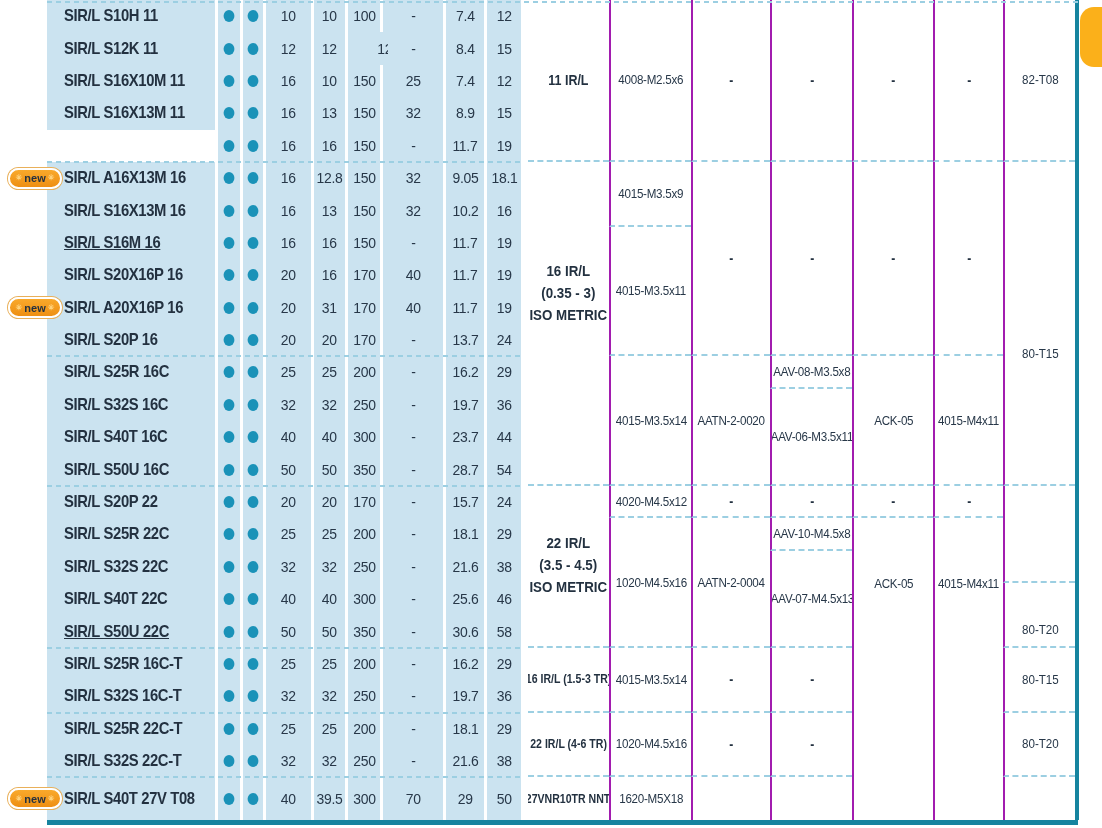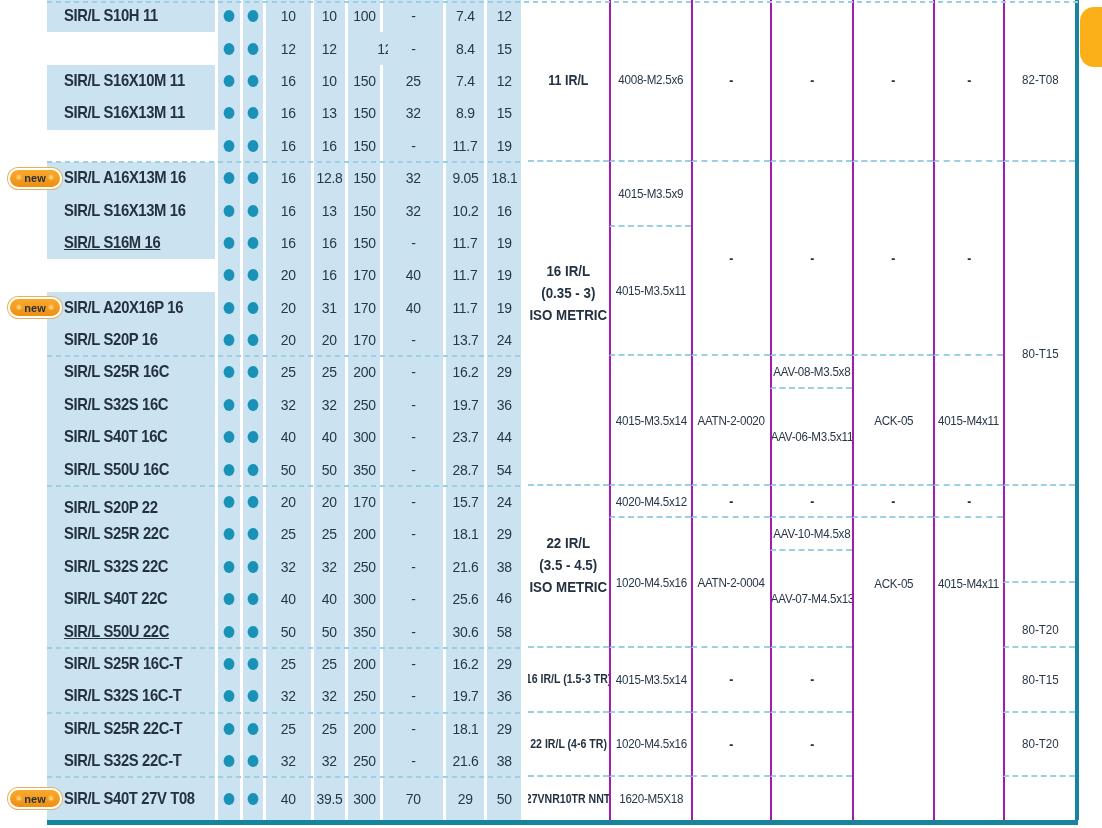--- a/index.html
+++ b/index.html
@@ -87,20 +87,23 @@
       </div>
       <div class="lc lval" style="grid-area: 1 / 7;">
         <span>-</span>
       </div>
       <div class="lc lval" style="grid-area: 1 / 8;">
         <span>7.4</span>
       </div>
       <div class="lc lval" style="grid-area: 1 / 9;">
         <span>12</span>
       </div>
+      <div class="lc lname" style="grid-area: 2 / 1;">
+        <span>SIR/L S12K 11</span>
+      </div>
       <div class="lc ldot" style="grid-area: 2 / 2;">
         <span class="dot"></span>
       </div>
       <div class="lc ldot" style="grid-area: 2 / 3;">
         <span class="dot"></span>
       </div>
       <div class="lc lval" style="grid-area: 2 / 4;">
         <span>12</span>
       </div>
       <div class="lc lval" style="grid-area: 2 / 5;">
@@ -270,20 +273,23 @@
       </div>
       <div class="lc lval" style="grid-area: 8 / 7;">
         <span>-</span>
       </div>
       <div class="lc lval" style="grid-area: 8 / 8;">
         <span>11.7</span>
       </div>
       <div class="lc lval" style="grid-area: 8 / 9;">
         <span>19</span>
       </div>
+      <div class="lc lname" style="grid-area: 9 / 1;">
+        <span>SIR/L S20X16P 16</span>
+      </div>
       <div class="lc ldot" style="grid-area: 9 / 2;">
         <span class="dot"></span>
       </div>
       <div class="lc ldot" style="grid-area: 9 / 3;">
         <span class="dot"></span>
       </div>
       <div class="lc lval" style="grid-area: 9 / 4;">
         <span>20</span>
       </div>
       <div class="lc lval" style="grid-area: 9 / 5;">
@@ -456,21 +462,21 @@
       </div>
       <div class="lc lval" style="grid-area: 15 / 7;">
         <span>-</span>
       </div>
       <div class="lc lval" style="grid-area: 15 / 8;">
         <span>28.7</span>
       </div>
       <div class="lc lval" style="grid-area: 15 / 9;">
         <span>54</span>
       </div>
-      <div class="lc lname" style="grid-area: 16 / 1; align-items: flex-end;">
+      <div class="lc lname" style="grid-area: 16 / 1;">
         <span>SIR/L S20P 22</span>
       </div>
       <div class="lc ldot" style="grid-area: 16 / 2;">
         <span class="dot"></span>
       </div>
       <div class="lc ldot" style="grid-area: 16 / 3;">
         <span class="dot"></span>
       </div>
       <div class="lc lval" style="grid-area: 16 / 4;">
         <span>20</span>
@@ -561,21 +567,21 @@
       </div>
       <div class="lc lval" style="grid-area: 19 / 6;">
         <span>300</span>
       </div>
       <div class="lc lval" style="grid-area: 19 / 7;">
         <span>-</span>
       </div>
       <div class="lc lval" style="grid-area: 19 / 8;">
         <span>25.6</span>
       </div>
-      <div class="lc lval" style="grid-area: 19 / 9; font-family: Liberation Mono, monospace;">
+      <div class="lc lval" style="grid-area: 19 / 9;">
         <span>46</span>
       </div>
       <div class="lc lname" style="grid-area: 20 / 1; text-decoration: underline;">
         <span>SIR/L S50U 22C</span>
       </div>
       <div class="lc ldot" style="grid-area: 20 / 2;">
         <span class="dot"></span>
       </div>
       <div class="lc ldot" style="grid-area: 20 / 3;">
         <span class="dot"></span>

